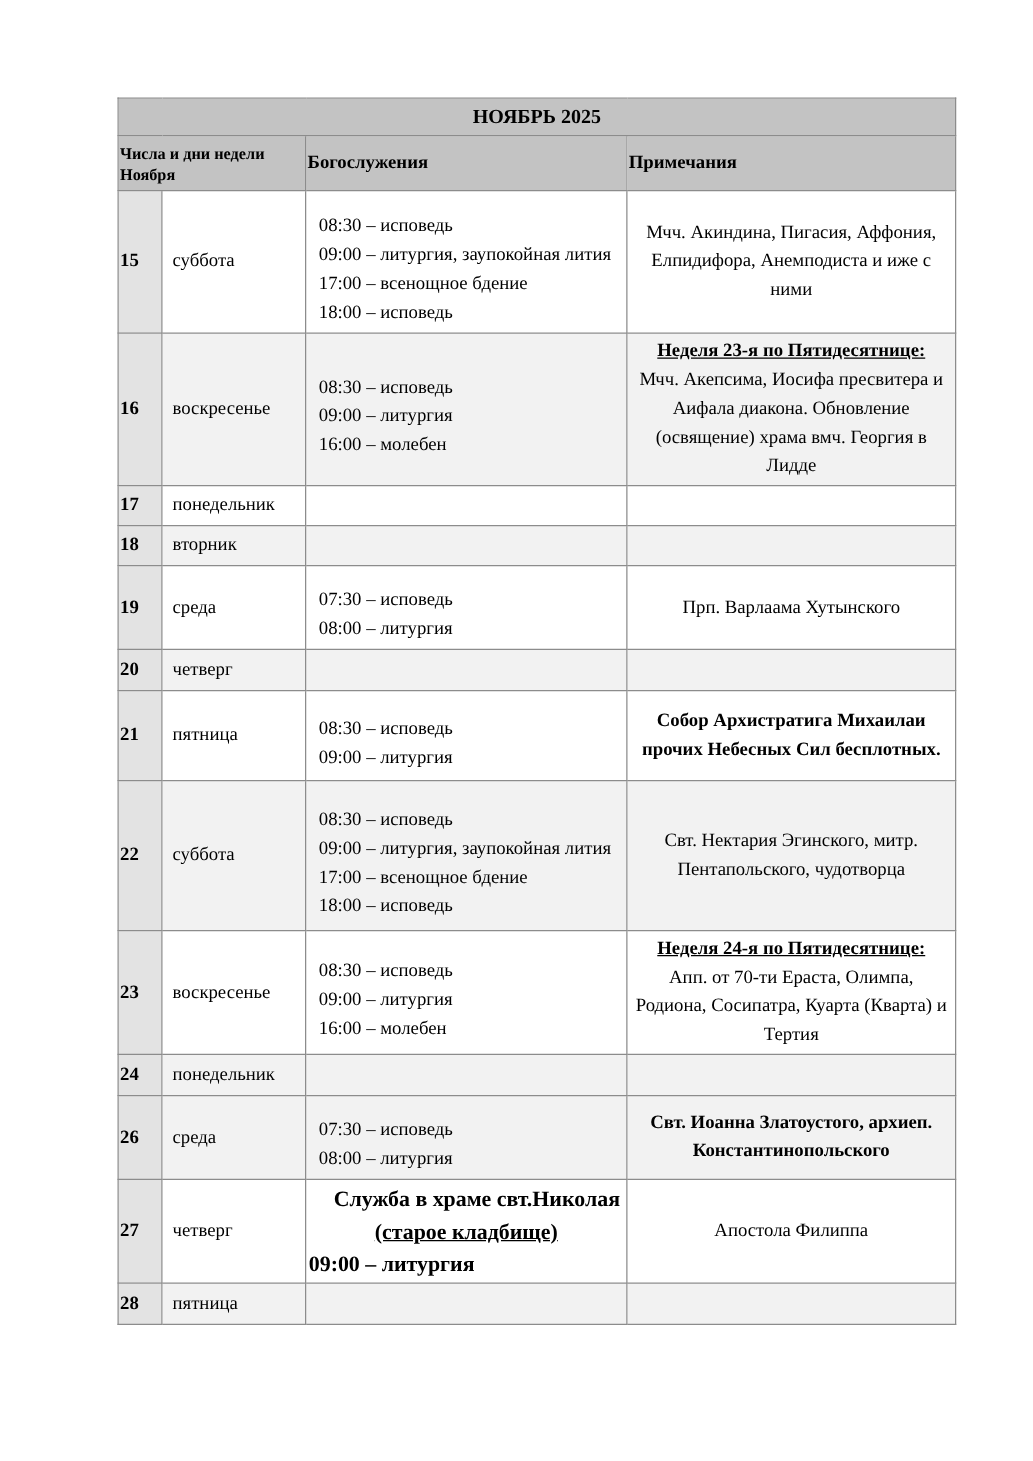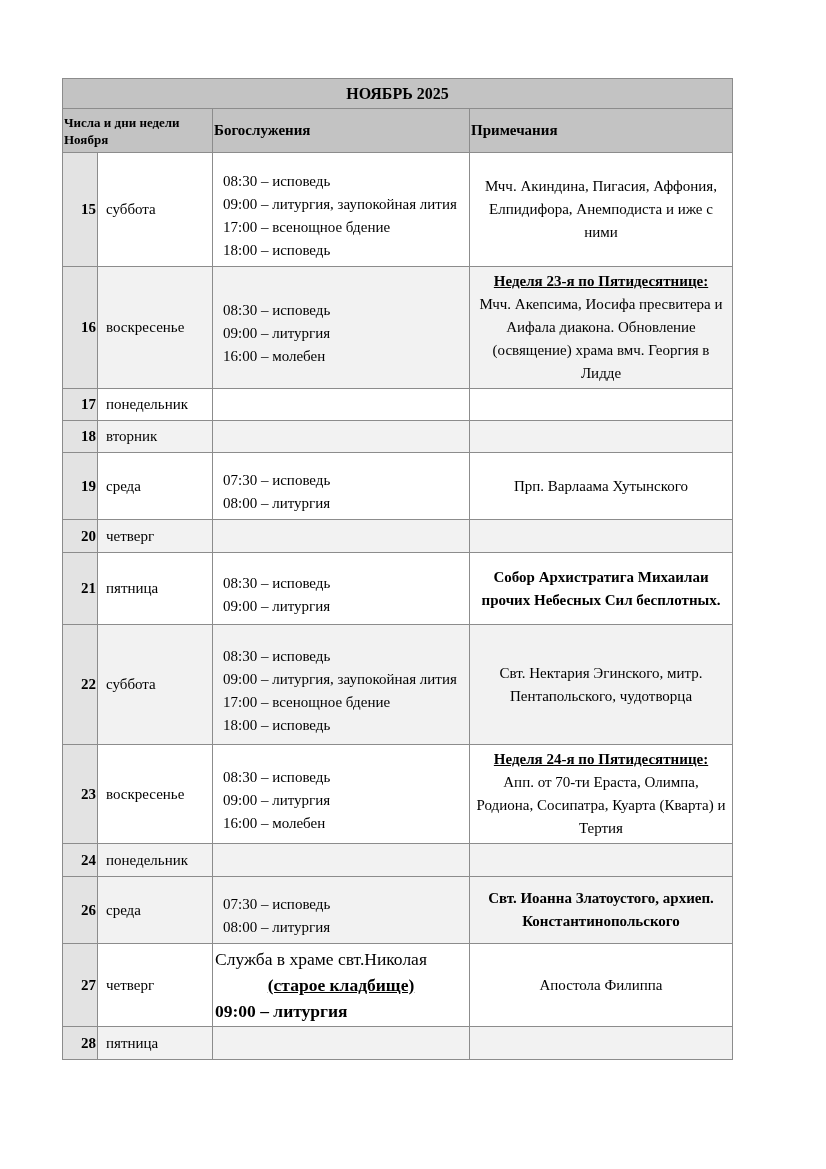--- a/index.html
+++ b/index.html
@@ -6,21 +6,21 @@
     margin: 0;
     padding: 0;
     width: 826px;
     height: 1169px;
     background: #ffffff;
     font-family: "Liberation Serif", serif;
     color: #000000;
   }
   .table-wrap {
     position: absolute;
-    left: 62px;
+    left: 94px;
     top: 78px;
   }
   table.schedule {
     border-collapse: collapse;
     width: 670px;
     table-layout: fixed;
   }
   table.schedule td {
     border: 1px solid #8c8c8c;
     overflow: hidden;
@@ -37,21 +37,21 @@
     text-align: left;
     vertical-align: middle;
     font-weight: bold;
     margin-left: 20px;
   }
   .head-dates { font-size: 13px; line-height: 17px; }
   .head-serv, .head-notes { font-size: 15px; }
 
   .c-date {
     background: #e3e3e3;
-    text-align: right;
+    text-align: left;
     vertical-align: middle;
     font-weight: bold;
     font-size: 15px;
   }
   .c-day {
     padding-left: 8px;
     font-size: 15px;
     vertical-align: middle;
     background: #ffffff;
   }
@@ -79,24 +79,25 @@
     font-weight: bold;
     text-decoration: underline;
   }
   .bold-notes .notes-body { font-weight: bold; margin-top: 40px; }
 
   .c-serv.special {
     padding: 2px 2px;
     white-space: normal;
   }
   .sp-line1 {
-    font-weight: normal;
+    font-weight: bold;
     font-size: 17.5px;
     line-height: 26px;
     text-align: left;
+    margin-left: 20px;
   }
   .sp-line2 {
     font-weight: bold;
     font-size: 17.5px;
     line-height: 26px;
     text-align: center;
     text-decoration: underline;
   }
   .sp-line3 {
     font-weight: bold;

